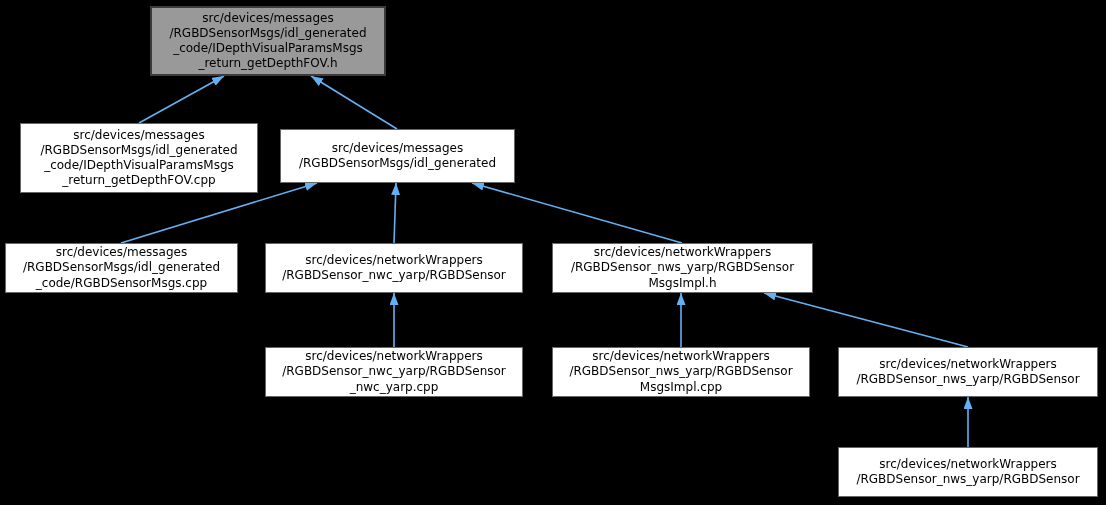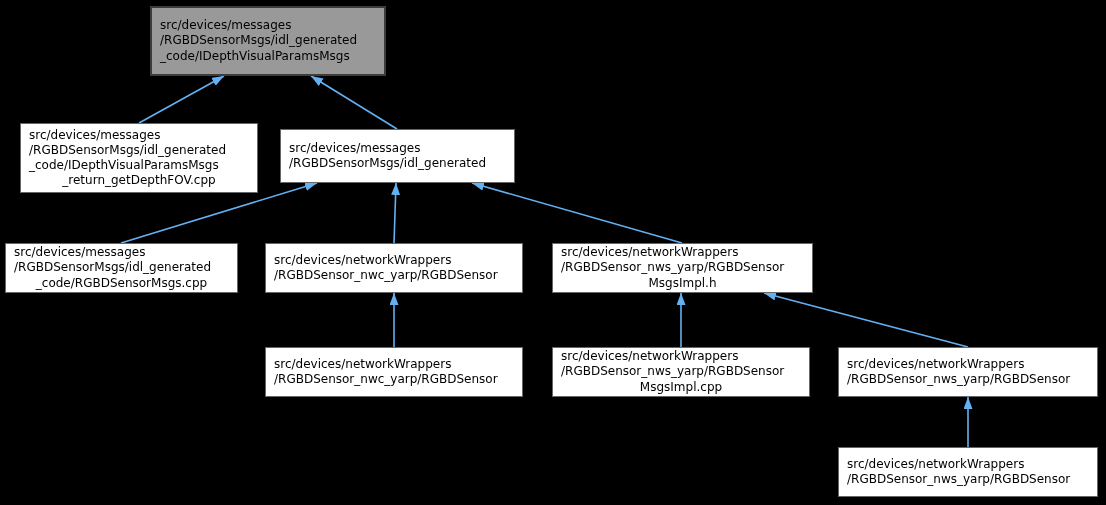--- a/index.html
+++ b/index.html
@@ -36,21 +36,21 @@
     flex-direction: column;
     justify-content: center;
     cursor: pointer;
   }
   .node.highlight {
     background: #999999;
     border: 2px solid #3c3c3c;
   }
   .node .ln {
     white-space: nowrap;
-    text-align: left;
+    text-align: center;
   }
   .node .ln.center {
     text-align: center;
   }
 </style>
 </head>
 <body>
 
 <div id="canvas" style="background: rgb(0, 0, 0);">
   <svg id="edge-layer" xmlns="http://www.w3.org/2000/svg" viewBox="0 0 1106 505">
@@ -66,20 +66,21 @@
       <line x1="682" y1="243" x2="472" y2="183" stroke="#63b1f3" stroke-width="1.6" marker-end="url(#arrow)"></line>
       <line x1="394" y1="347" x2="394" y2="293" stroke="#63b1f3" stroke-width="1.6" marker-end="url(#arrow)"></line>
       <line x1="681" y1="347" x2="681" y2="293" stroke="#63b1f3" stroke-width="1.6" marker-end="url(#arrow)"></line>
       <line x1="968" y1="347" x2="764" y2="293" stroke="#63b1f3" stroke-width="1.6" marker-end="url(#arrow)"></line>
       <line x1="968" y1="447" x2="968" y2="397" stroke="#63b1f3" stroke-width="1.6" marker-end="url(#arrow)"></line>
     </svg>
 <div class="node highlight" title="src/devices/messages/RGBDSensorMsgs/idl_generated_code/IDepthVisualParamsMsgs_return_getDepthFOV.h" style="left: 150px; top: 6px; width: 236px; height: 70px;">
       <div class="ln">src/devices/messages</div>
       <div class="ln">/RGBDSensorMsgs/idl_generated</div>
       <div class="ln">_code/IDepthVisualParamsMsgs</div>
+      <div class="ln center">_return_getDepthFOV.h</div>
     </div>
     <div class="node" title="src/devices/messages/RGBDSensorMsgs/idl_generated_code/IDepthVisualParamsMsgs_return_getDepthFOV.cpp" style="left: 20px; top: 123px; width: 238px; height: 70px;">
       <div class="ln">src/devices/messages</div>
       <div class="ln">/RGBDSensorMsgs/idl_generated</div>
       <div class="ln">_code/IDepthVisualParamsMsgs</div>
       <div class="ln center">_return_getDepthFOV.cpp</div>
     </div>
     <div class="node" title="src/devices/messages/RGBDSensorMsgs/idl_generated_code/RGBDSensorMsgs.h" style="left: 280px; top: 129px; width: 235px; height: 54px;">
       <div class="ln">src/devices/messages</div>
       <div class="ln">/RGBDSensorMsgs/idl_generated</div>
@@ -94,20 +95,21 @@
       <div class="ln">/RGBDSensor_nwc_yarp/RGBDSensor</div>
     </div>
     <div class="node" title="src/devices/networkWrappers/RGBDSensor_nws_yarp/RGBDSensorMsgsImpl.h" style="left: 552px; top: 243px; width: 261px; height: 50px;">
       <div class="ln">src/devices/networkWrappers</div>
       <div class="ln">/RGBDSensor_nws_yarp/RGBDSensor</div>
       <div class="ln center">MsgsImpl.h</div>
     </div>
     <div class="node" title="src/devices/networkWrappers/RGBDSensor_nwc_yarp/RGBDSensor_nwc_yarp.cpp" style="left: 265px; top: 347px; width: 258px; height: 50px;">
       <div class="ln">src/devices/networkWrappers</div>
       <div class="ln">/RGBDSensor_nwc_yarp/RGBDSensor</div>
+      <div class="ln center">_nwc_yarp.cpp</div>
     </div>
     <div class="node" title="src/devices/networkWrappers/RGBDSensor_nws_yarp/RGBDSensorMsgsImpl.cpp" style="left: 552px; top: 347px; width: 258px; height: 50px;">
       <div class="ln">src/devices/networkWrappers</div>
       <div class="ln">/RGBDSensor_nws_yarp/RGBDSensor</div>
       <div class="ln center">MsgsImpl.cpp</div>
     </div>
     <div class="node" title="src/devices/networkWrappers/RGBDSensor_nws_yarp/RGBDSensor_nws_yarp.h" style="left: 838px; top: 347px; width: 260px; height: 50px;">
       <div class="ln">src/devices/networkWrappers</div>
       <div class="ln">/RGBDSensor_nws_yarp/RGBDSensor</div>
     </div>

